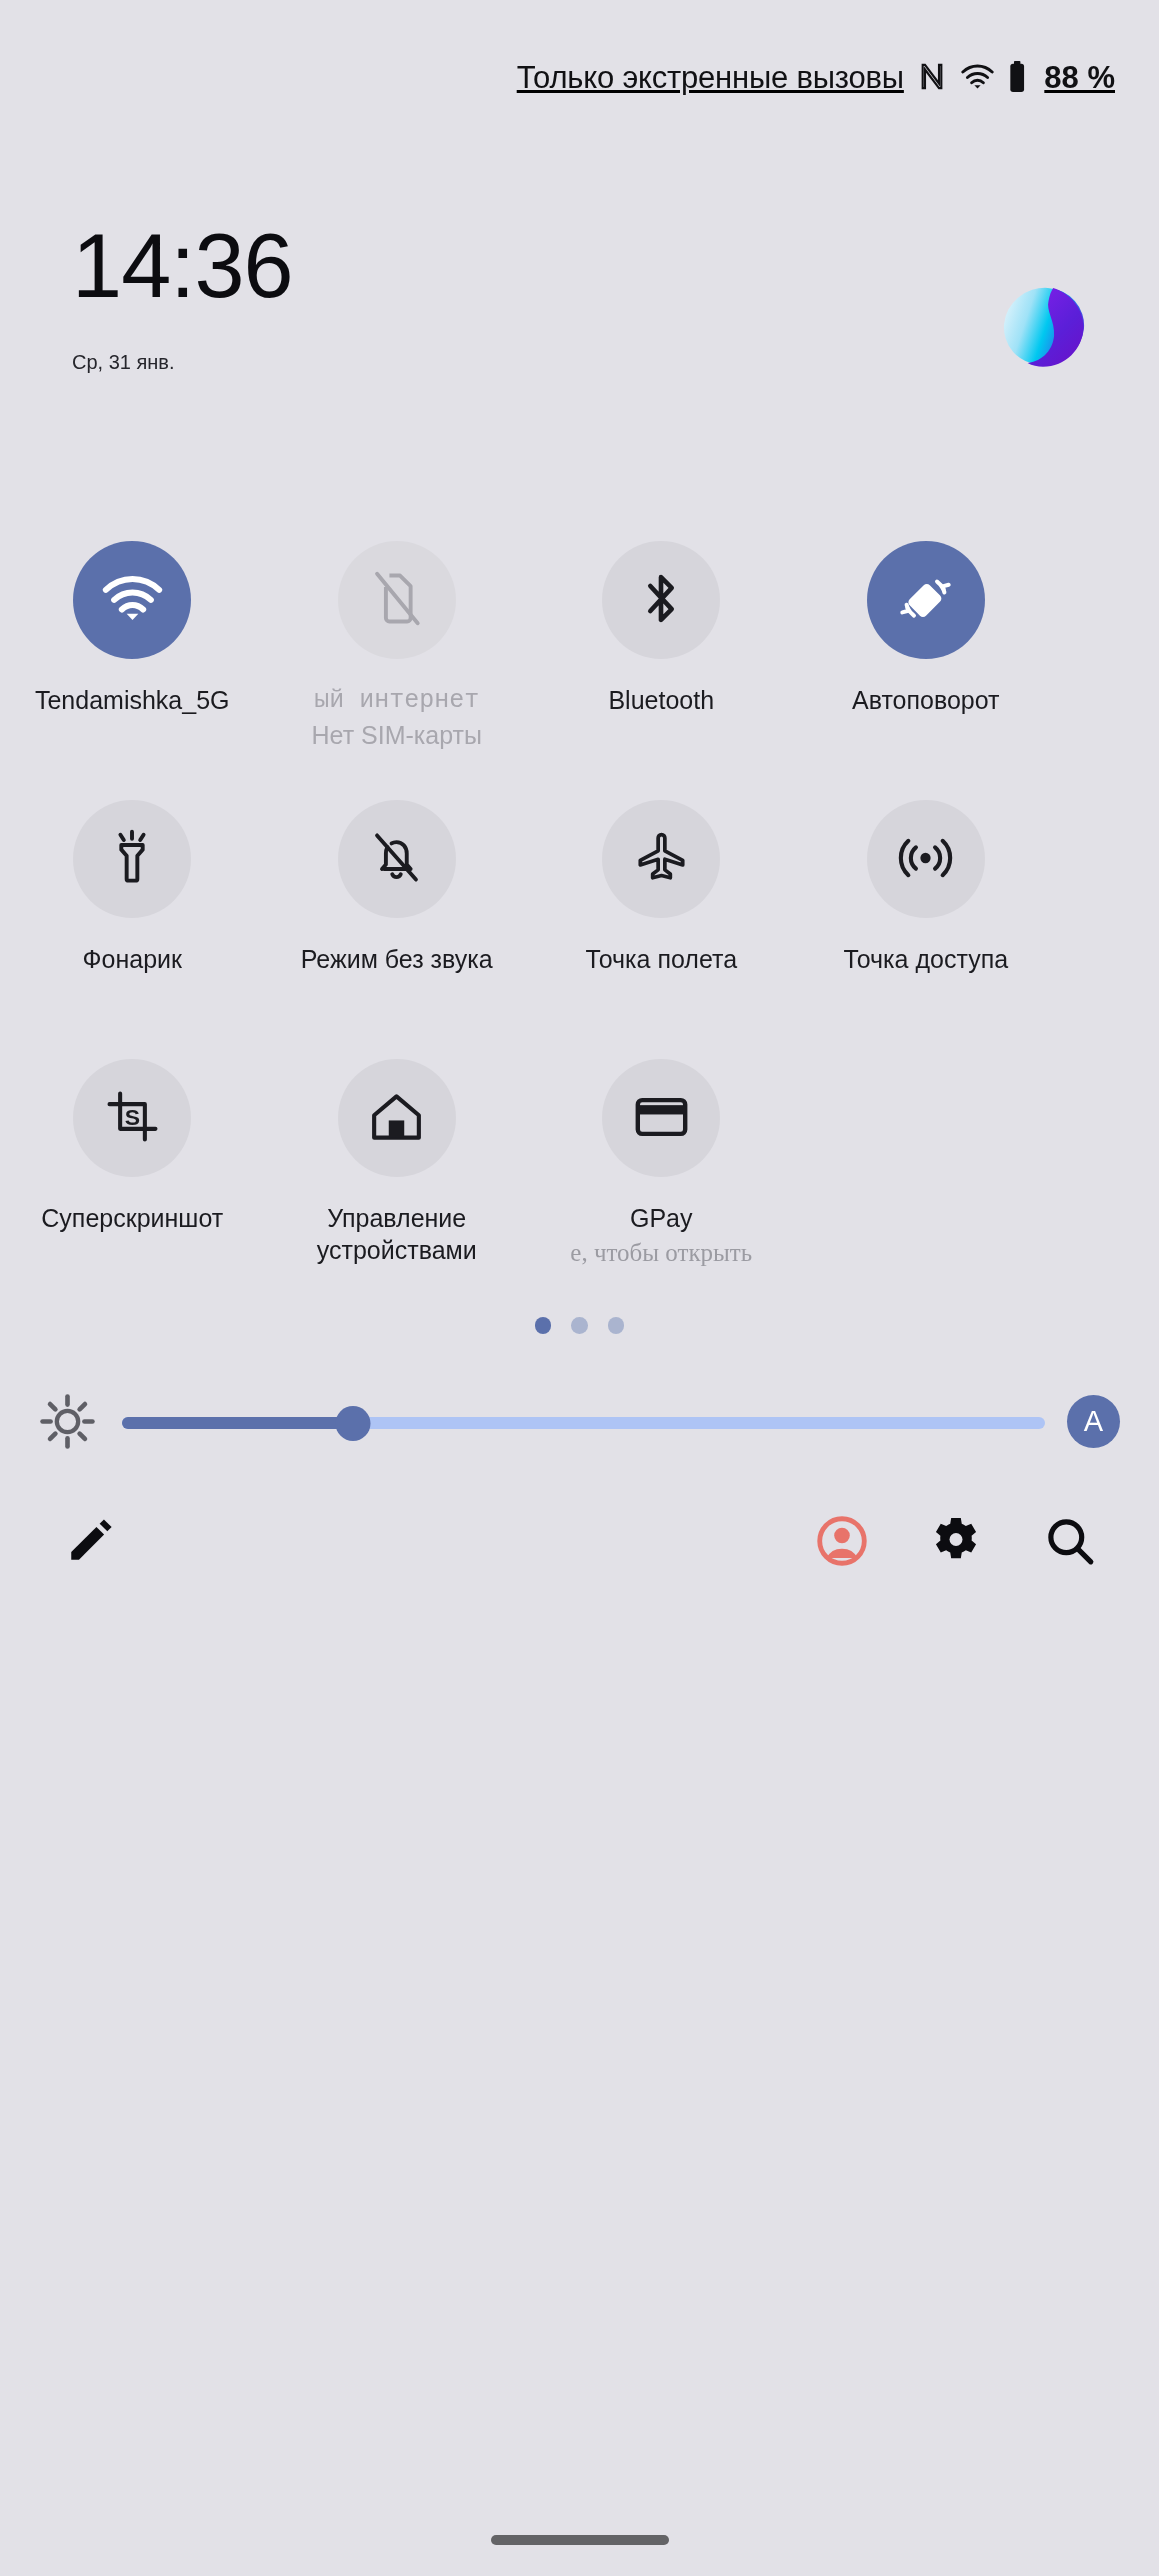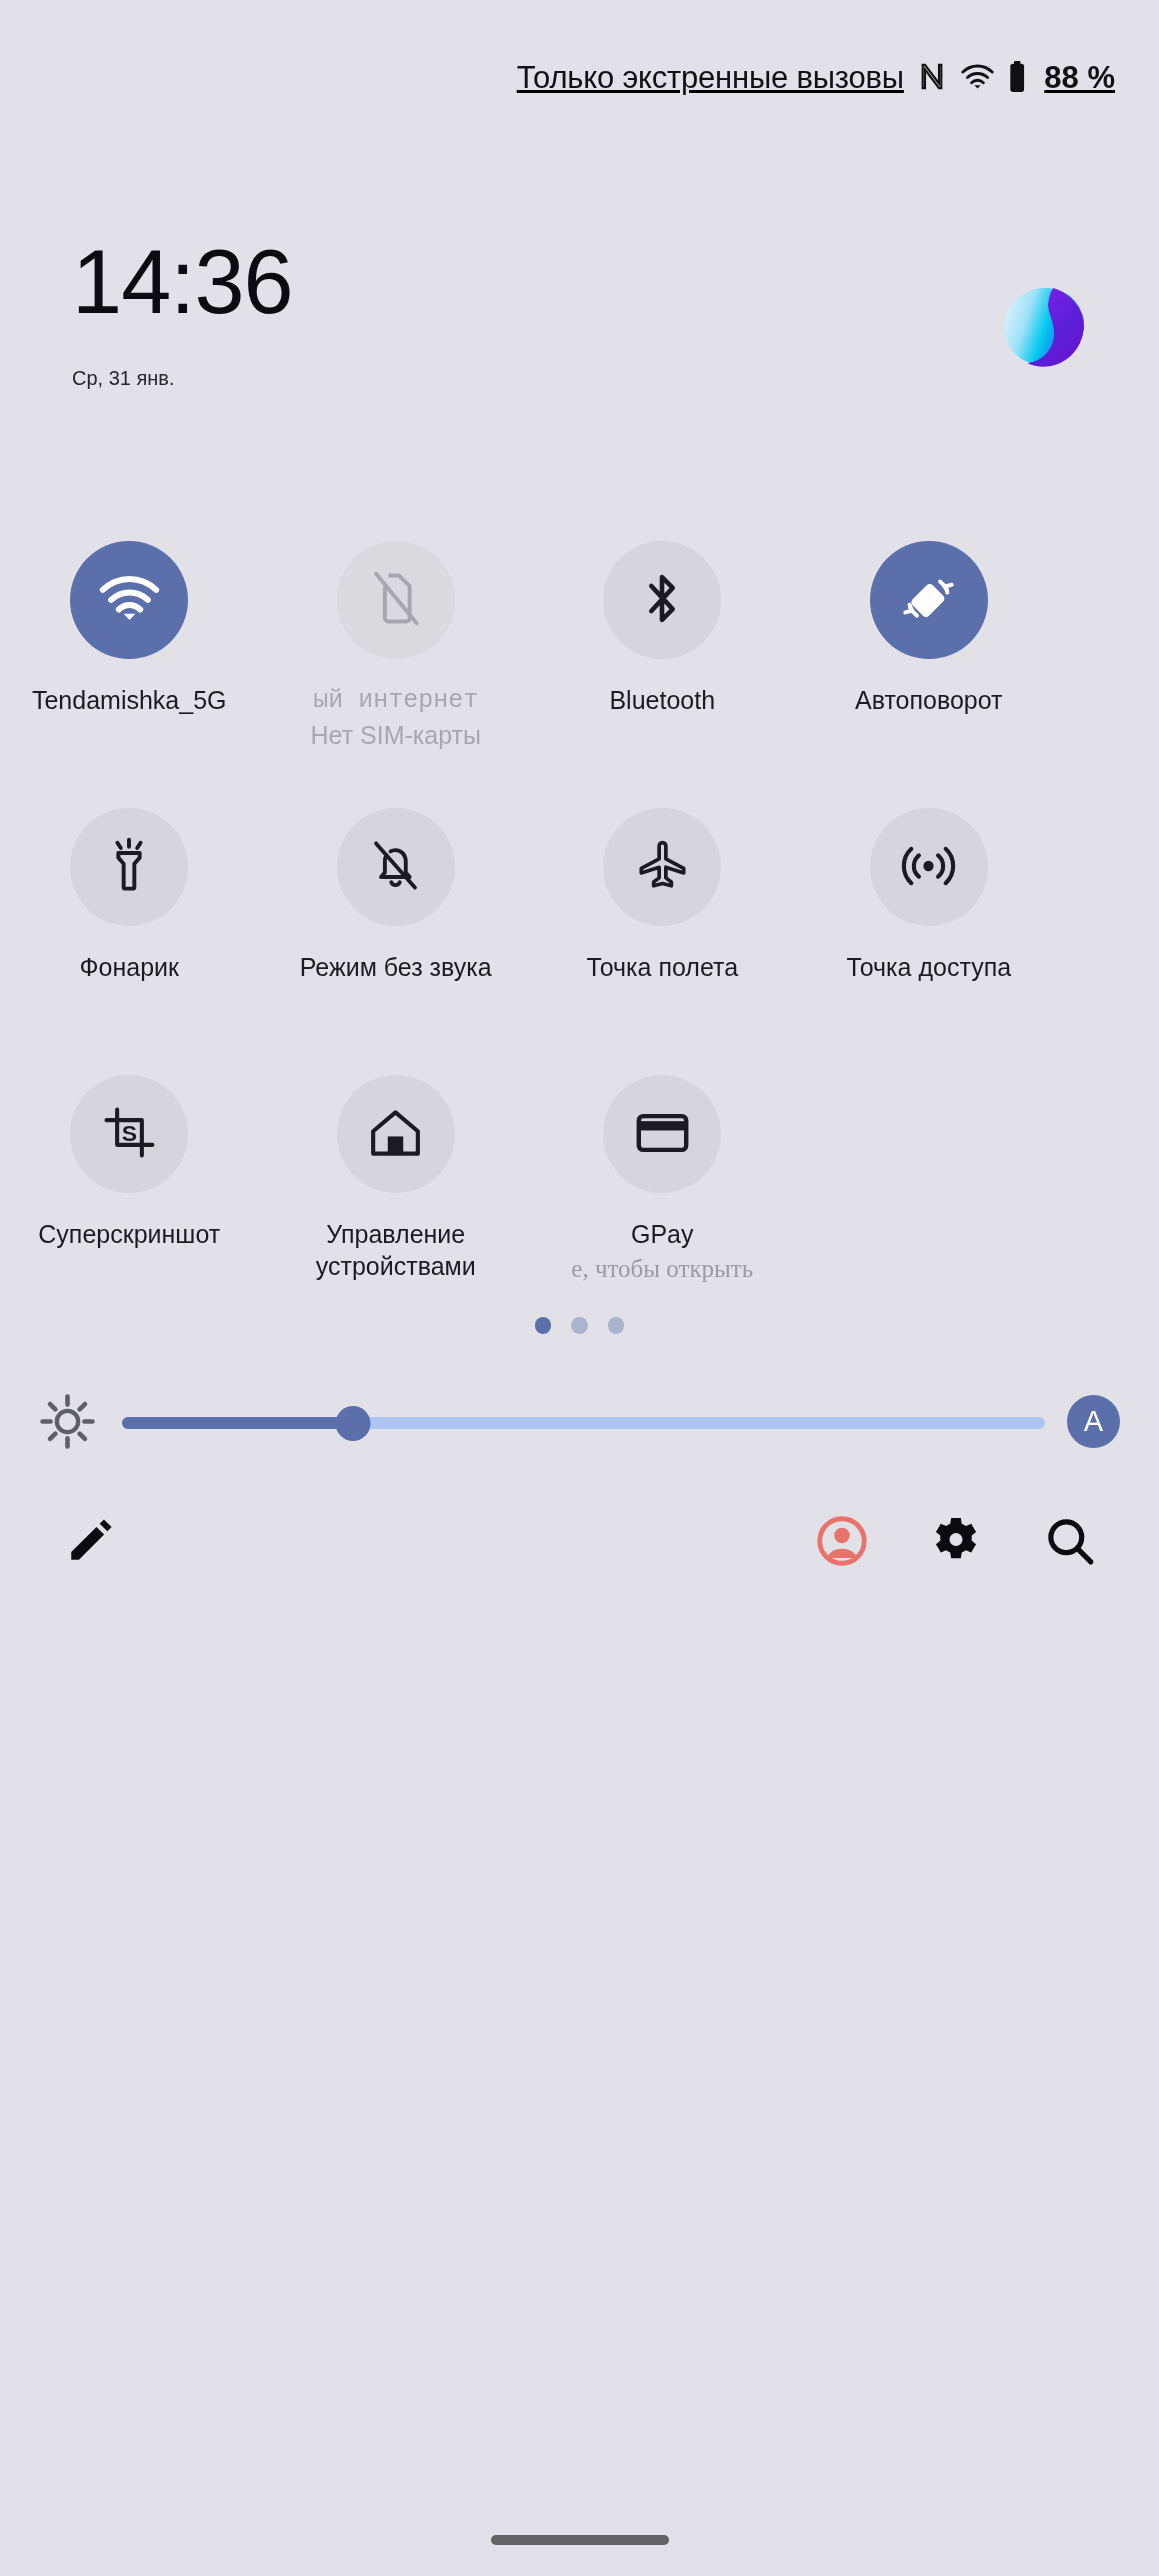--- a/index.html
+++ b/index.html
@@ -40,21 +40,21 @@
     font-size: 31px;
     color: #111114;
     font-weight: 700;
     margin-left: 3px;
     white-space: nowrap;
   }
 
   
   .clock-wrap {
     position: absolute;
-    top: 237px;
+    top: 221px;
     left: 72px;
   }
   .clock {
     font-size: 90px;
     font-weight: 400;
     line-height: 1.0;
     color: #0c0c10;
     letter-spacing: -0.9px;
   }
   .date {
@@ -72,21 +72,20 @@
 
   
   .tiles {
     position: absolute;
     top: 534px;
     left: 0;
     width: 1058px;
     display: grid;
     grid-template-columns: repeat(4, 1fr);
     row-gap: 0;
-    gap: 8px;
   }
   .tile {
     height: 259px;
     display: flex;
     flex-direction: column;
     align-items: center;
     padding-top: 7.4px;
   }
   .tile-circle {
     width: 118px;

